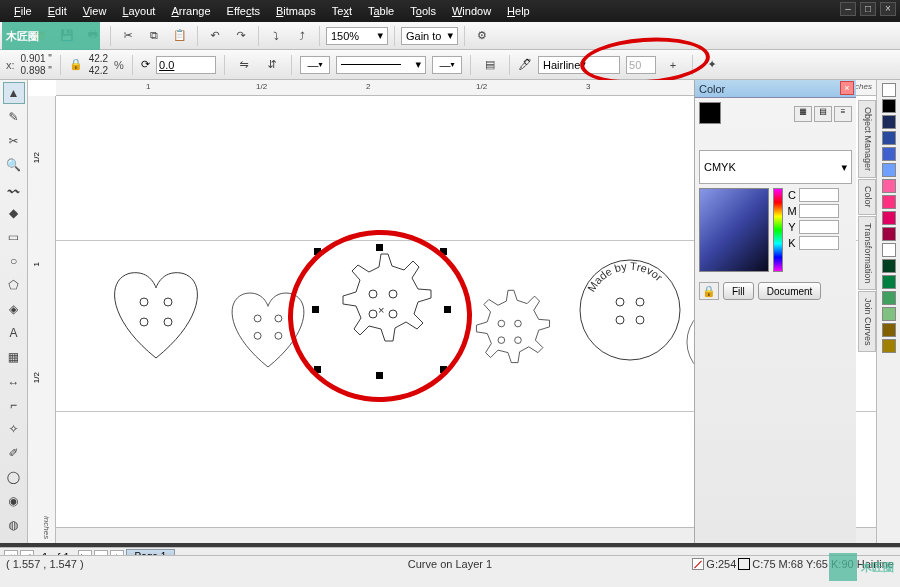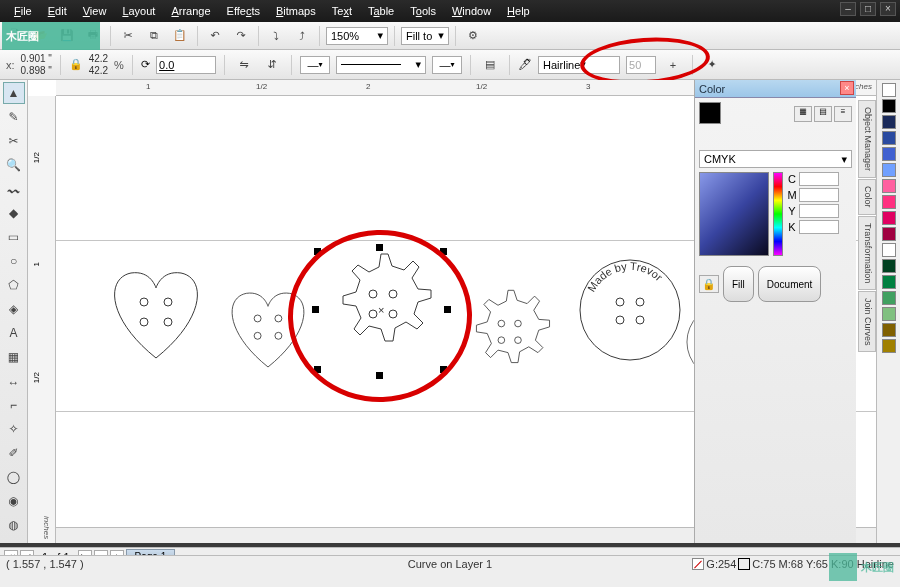--- a/index.html
+++ b/index.html
@@ -38,30 +38,30 @@
 .sel-center { position: absolute; font-size: 11px; color: #333; }
 .red-circle2 { position: absolute; width: 184px; height: 172px; border: 5px solid #d80000; border-radius: 50%; left: 232px; top: 134px; transform: rotate(-2deg); pointer-events: none; }
 .badge-text { font-size: 10px; fill: #333; }
 .scrollbar-h { position: absolute; left: 28px; right: 0; bottom: 0; height: 16px; background: #eee; border-top: 1px solid #bbb; display: flex; align-items: center; }
 .docker { position: absolute; right: 0; top: 0; bottom: 0; width: 162px; background: linear-gradient(#f4f4f4,#e8e8e8); border-left: 1px solid #aaa; }
 .docker-title { height: 18px; background: linear-gradient(#b8d8f0,#9cc6e8); border-bottom: 1px solid #88a; display: flex; align-items: center; padding: 0 4px; font-size: 10px; color: #234; }
 .docker-close { position: absolute; right: 2px; top: 1px; width: 14px; height: 14px; background: #f88; border: 1px solid #c44; color: #fff; text-align: center; line-height: 12px; font-size: 9px; }
 .color-preview { width: 22px; height: 22px; background: #000; border: 1px solid #888; margin: 4px; }
 .color-mode-tabs { display: flex; gap: 2px; position: absolute; right: 4px; top: 26px; }
 .mini-tab { width: 18px; height: 16px; border: 1px solid #aaa; background: #eee; font-size: 8px; text-align: center; }
-.cmyk-combo { margin: 26px 4px 4px 4px; display: flex; align-items: center; border: 1px solid #aaa; background: #fff; height: 18px; padding: 0 4px; justify-content: space-between; font-size: 10px; text-align: right; }
+.cmyk-combo { margin: 26px 4px 4px 4px; display: flex; align-items: center; border: 1px solid #aaa; background: #fff; height: 18px; padding: 16px 4px; justify-content: space-between; font-size: 10px; text-align: right; }
 .color-picker-area { margin: 4px; display: flex; gap: 4px; }
 .gradient-box { width: 70px; height: 84px; background: linear-gradient(135deg,#8898e8 0%,#3844a0 50%,#0a0a20 100%); border: 1px solid #888; }
 .hue-slider { width: 10px; height: 84px; background: linear-gradient(#f0f,#f00,#ff0,#0f0,#0ff,#00f,#f0f); border: 1px solid #888; }
 .cmyk-inputs { display: flex; flex-direction: column; gap: 2px; }
 .cmyk-row { display: flex; align-items: center; gap: 2px; font-size: 10px; }
 .cmyk-row .lbl { width: 10px; text-align: center; }
 .cmyk-row input { width: 28px; height: 14px; border: 1px solid #aaa; font-size: 14px; text-align: right; padding-right: 2px; padding-left: 36px; }
 .fill-outline-row { display: flex; gap: 4px; margin: 10px 4px; align-items: center; }
-.btn-small { height: 36px; padding: 0 8px; border: 1px solid #999; background: linear-gradient(#fff,#ddd); border-radius: 8px; font-size: 10px; cursor: pointer; }
+.btn-small { height: 18px; padding: 0 8px; border: 1px solid #999; background: linear-gradient(#fff,#ddd); border-radius: 3px; font-size: 10px; cursor: pointer; }
 .lock-icon { width: 20px; height: 18px; border: 1px solid #aaa; background: #eee; display: flex; align-items: center; justify-content: center; }
 .docker-tabs { position: absolute; right: 0; top: 20px; width: 18px; display: flex; flex-direction: column; }
 .docker-tab { writing-mode: vertical-rl; font-size: 9px; padding: 6px 2px; background: #e8e8e8; border: 1px solid #bbb; margin-bottom: 1px; color: #444; cursor: pointer; }
 .page-nav { position: absolute; left: 0; bottom: 22px; height: 18px; right: 0; background: #eee; border-top: 1px solid #bbb; display: flex; align-items: center; font-size: 10px; padding: 0 4px; gap: 2px; }
 .page-tab { background: linear-gradient(#cde,#abc); border: 1px solid #89a; padding: 1px 8px; font-size: 10px; }
 .nav-btn { width: 14px; height: 14px; border: 1px solid #aaa; background: #fff; text-align: center; line-height: 12px; font-size: 9px; cursor: pointer; }
 .status-bar { position: absolute; left: 0; bottom: 0; right: 0; height: 22px; background: #eee; border-top: 1px solid #bbb; display: flex; align-items: center; padding: 0 6px; font-size: 9px; color: #333; gap: 20px; }
 .watermark { position: absolute; left: 2px; top: 22px; width: 98px; height: 28px; background: #4bb89a; color: #fff; font-size: 16px; font-weight: bold; display: flex; align-items: center; padding-left: 4px; opacity: 0.9; }
 .watermark2 { position: absolute; right: 6px; bottom: 6px; color: #4bb89a; font-size: 32px; font-weight: bold; opacity: 0.75; display: flex; align-items: center; }
 .line-style-combo { display: flex; align-items: center; border: 1px solid #aaa; background: #fff; height: 18px; width: 90px; padding: 0 4px; justify-content: space-between; }
@@ -114,21 +114,21 @@
   <div class="sep"></div>
   <div class="tool-btn">⤵</div>
   <div class="tool-btn">⤴</div>
   <div class="sep"></div>
   <div class="zoom-combo">
     <span>150%</span>
     <span>▾</span>
   </div>
   <div class="sep"></div>
   <div class="snap-combo">
-    <span>Fill to</span>
+    <span>Gain to</span>
     <span>▾</span>
   </div>
   <div class="sep"></div>
   <div class="tool-btn">⚙</div>
 </div>
 
 <div class="property-bar">
   <span style="color:#555">x:</span>
   <div class="pos-group">
     <span>0.901 "</span>

